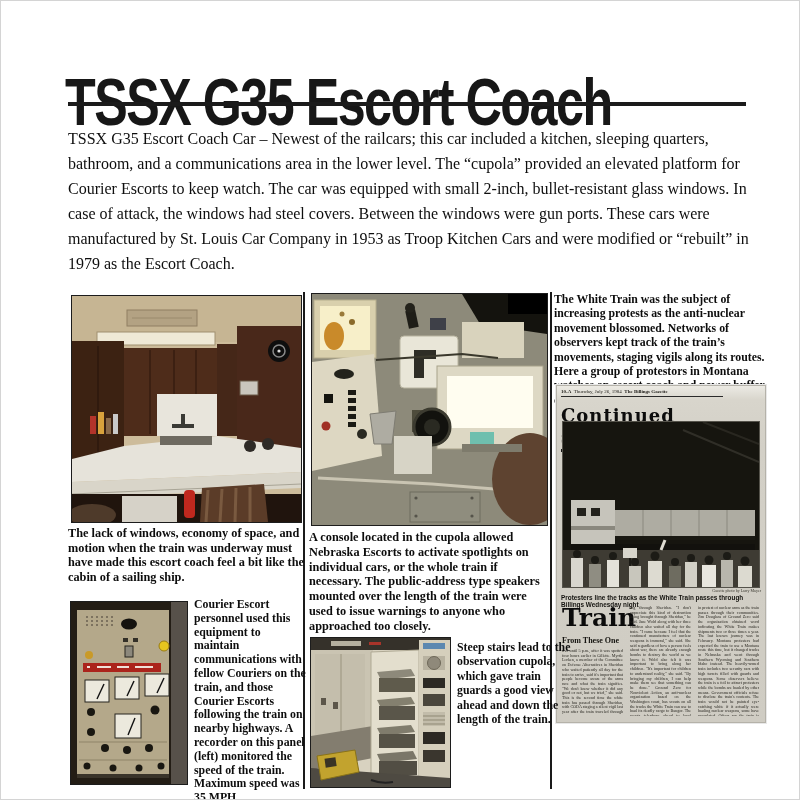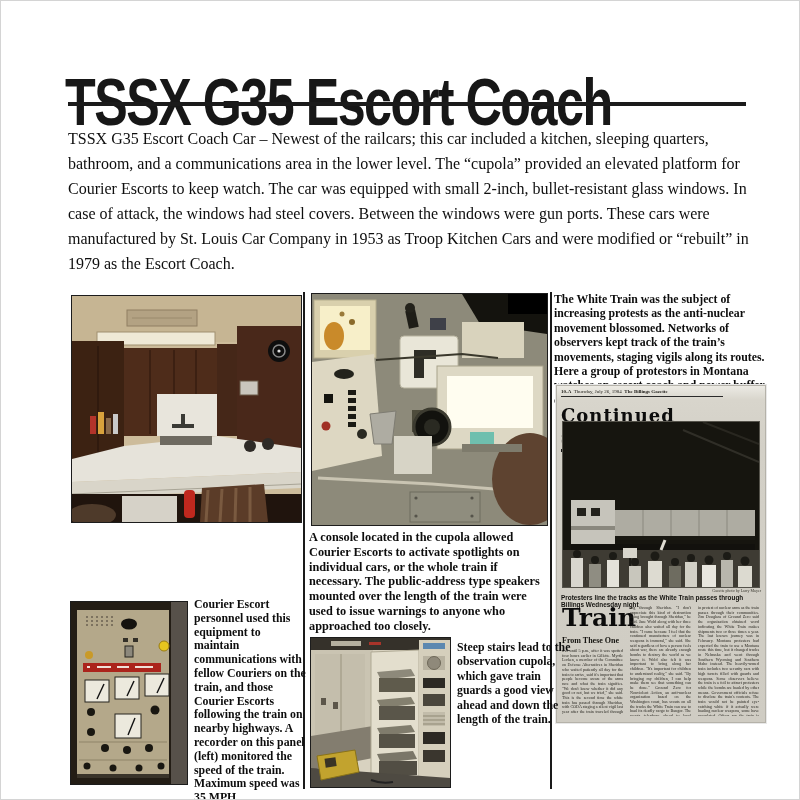--- a/index.html
+++ b/index.html
@@ -95,20 +95,21 @@
       <rect x="50" y="200" width="55" height="26" fill="#d6d2c8"></rect>
       <rect x="112" y="194" width="11" height="28" rx="4" fill="#c0281e"></rect>
       <polygon points="130,192 192,188 196,226 128,226" fill="#5b3c28"></polygon>
       <line x1="136" y1="194" x2="134" y2="226" stroke="#7a5a40" stroke-width="3"></line>
       <line x1="150" y1="193" x2="148" y2="226" stroke="#7a5a40" stroke-width="3"></line>
       <line x1="164" y1="192" x2="163" y2="226" stroke="#7a5a40" stroke-width="3"></line>
       <line x1="178" y1="191" x2="178" y2="226" stroke="#7a5a40" stroke-width="3"></line>
       <ellipse cx="20" cy="219" rx="24" ry="11" fill="#4e3a2a"></ellipse>
     </svg>
   </figure>
+  <div id="cap-kitchen" class="abs caption">The lack of windows, economy of space, and motion when the train was underway must have made this escort coach feel a bit like the cabin of a sailing ship.</div>
 
   <figure id="photo-console" class="abs">
     <svg width="235" height="231" viewBox="0 0 235 231">
       <rect width="235" height="231" fill="#8d8a7a"></rect>
       <rect x="0" y="0" width="235" height="231" fill="none"></rect>
       <polygon points="150,0 235,0 235,40 168,30" fill="#14130e"></polygon>
       <rect x="196" y="0" width="39" height="20" fill="#000"></rect>
       <rect x="150" y="28" width="62" height="36" fill="#d9d3bd"></rect>
       <rect x="2" y="6" width="62" height="58" fill="#d9d0ad" stroke="#b5ad8d"></rect>
       <rect x="8" y="12" width="50" height="44" fill="#f7efc9"></rect>
@@ -144,21 +145,21 @@
       <polyline points="6,184 120,190 220,198" fill="none" stroke="#c9c4b2" stroke-width="3"></polyline>
       <ellipse cx="218" cy="185" rx="38" ry="46" fill="#5e4330"></ellipse>
       <rect x="98" y="198" width="70" height="30" fill="#8f8d7e" stroke="#6e6c5e"></rect>
       <circle cx="104" cy="204" r="1.6" fill="#55534a"></circle>
       <circle cx="160" cy="204" r="1.6" fill="#55534a"></circle>
       <circle cx="104" cy="222" r="1.6" fill="#55534a"></circle>
       <circle cx="160" cy="222" r="1.6" fill="#55534a"></circle>
       <rect x="150" y="150" width="60" height="8" fill="#7e7b6c"></rect>
     </svg>
   </figure>
-  <div id="cap-console" class="abs caption">A console located in the cupola allowed Courier Escorts to activate spotlights on individual cars, or the whole train if necessary. The public-address type speakers mounted over the length of the train were used to  issue warnings to anyone who approached too closely.</div>
+  <div id="cap-console" class="abs caption">A console located in the cupola allowed Nebraska Escorts to activate spotlights on individual cars, or the whole train if necessary. The public-address type speakers mounted over the length of the train were used to  issue warnings to anyone who approached too closely.</div>
 
   <div id="cap-white-train" class="abs caption">The White Train was the subject of increasing protests as the anti-nuclear movement blossomed. Networks of observers kept track of the train’s movements, staging vigils along its routes. Here a group of protestors in Montana watches an escort coach and power buffer car pass.</div>
 
   <div id="newspaper" class="abs">
     <div id="np-masthead" class="abs">
       <b>10-A</b>&nbsp;
       <span>Thursday, July 26, 1984</span>&nbsp;
       <b>The Billings Gazette</b>
     </div>
     <div id="np-section-head" class="abs">Continued stories</div>

